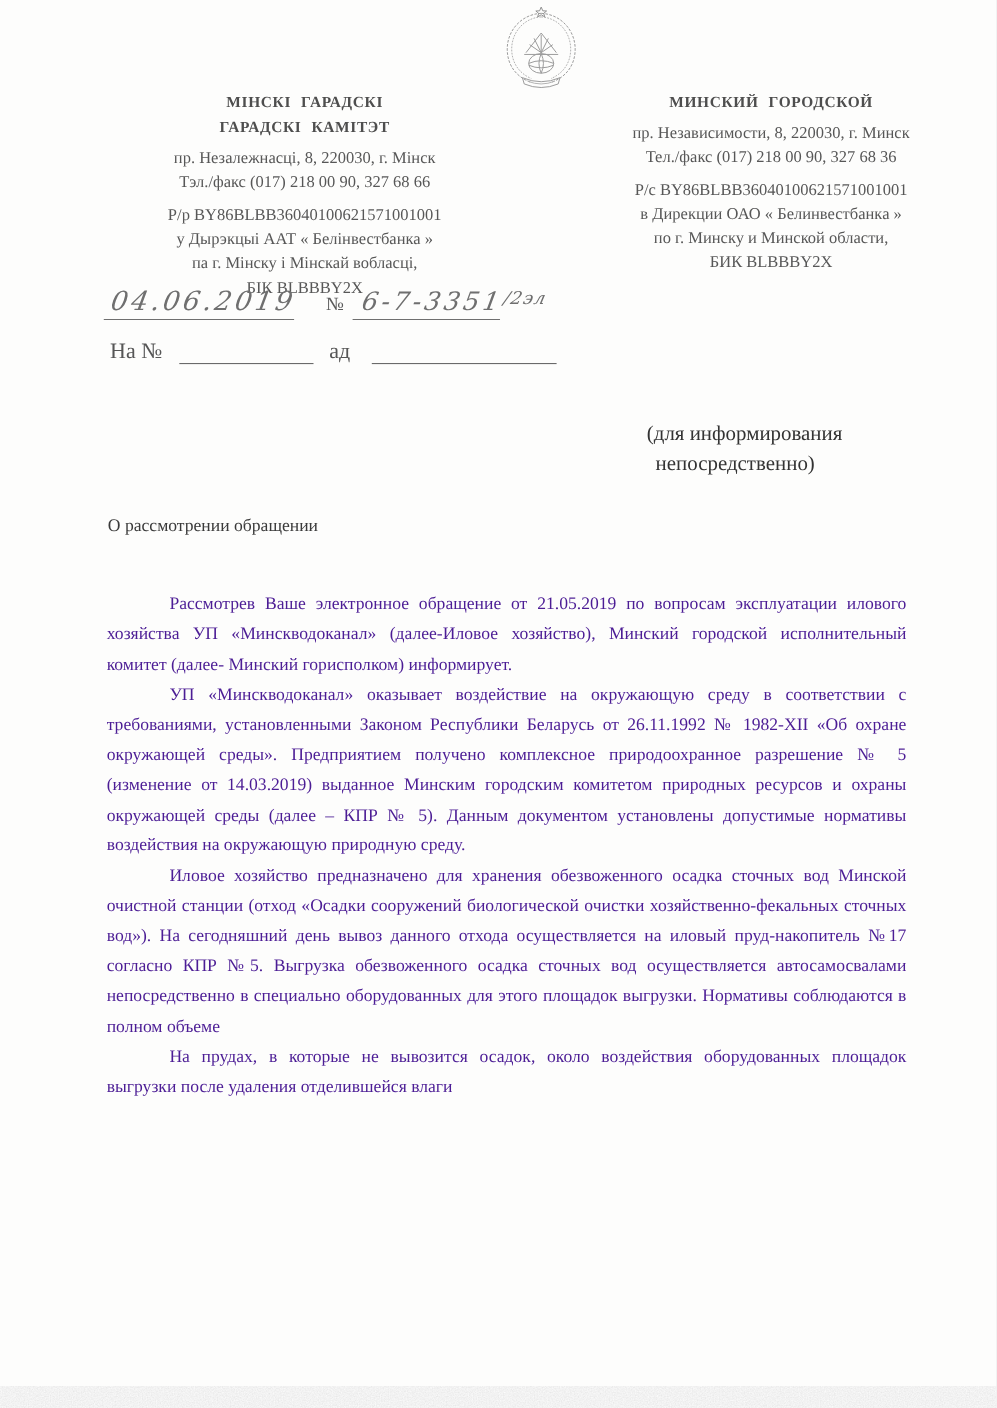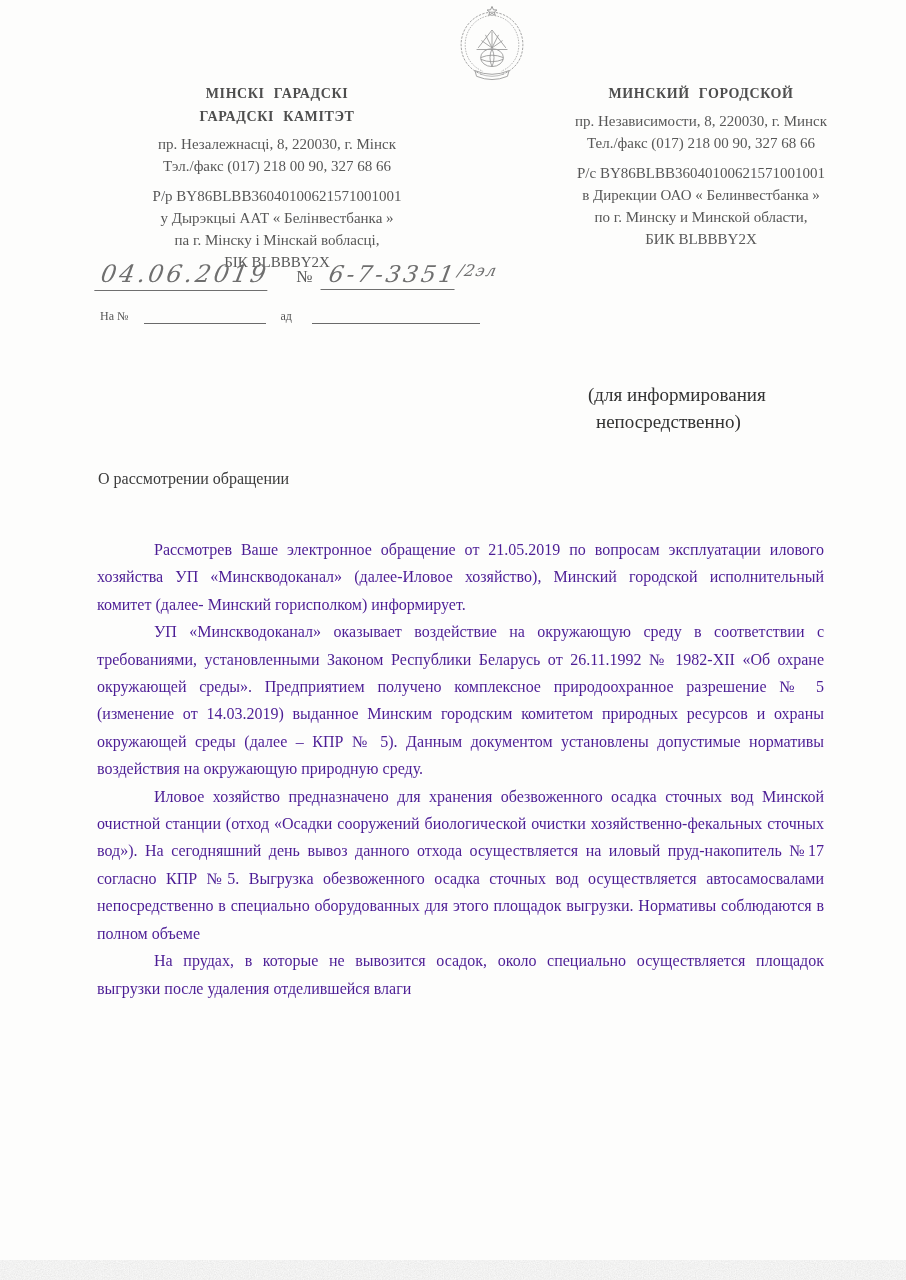--- a/index.html
+++ b/index.html
@@ -50,21 +50,21 @@
     font-size:23px;
     min-width:128px;
     padding:0 0 2px 6px;
     border-bottom:1.4px solid #6f6f6f;
   }
   .hand.num-sup{
     font-size:16px;
     transform:skewX(-12deg) translateY(-6px);
     letter-spacing:1px;color:#6f6f6f;
   }
-  .replyline{position:absolute;left:100px;top:308px;font-size:12px;color:#565656;}
+  .replyline{position:absolute;left:100px;top:308px;font-size:20px;color:#565656;}
   .blank{display:inline-block;border-bottom:1.2px solid #6a6a6a;height:15px;vertical-align:bottom;}
   .blank.b1{width:122px;margin:0 14px 0 16px;}
   .blank.b2{width:168px;margin-left:20px;}
   
   .recipient{
     position:absolute;left:588px;top:381px;width:240px;
     font-size:19px;line-height:27px;color:#333;
   }
   .recipient .l2{padding-left:8px;}
   
@@ -117,21 +117,21 @@
       <div class="hinfo first">пр. Незалежнасці, 8, 220030, г. Мінск</div>
       <div class="hinfo">Тэл./факс (017) 218 00 90, 327 68 66</div>
       <div class="hinfo acct">Р/р BY86BLBB36040100621571001001</div>
       <div class="hinfo">у Дырэкцыі ААТ « Белінвестбанка »</div>
       <div class="hinfo">па г. Мінску і Мінскай вобласці,</div>
       <div class="hinfo">БІК BLBBBY2X</div>
     </div>
     <div class="hcol right">
       <div class="htitle">МИНСКИЙ ГОРОДСКОЙ</div>
       <div class="hinfo first">пр. Независимости, 8, 220030, г. Минск</div>
-      <div class="hinfo">Тел./факс (017) 218 00 90, 327 68 66</div>
+      <div class="hinfo">Тел./факс (017) 218 00 90, 327 68 36</div>
       <div class="hinfo acct">Р/с BY86BLBB36040100621571001001</div>
       <div class="hinfo">в Дирекции ОАО « Белинвестбанка »</div>
       <div class="hinfo">по г. Минску и Минской области,</div>
       <div class="hinfo">БИК BLBBBY2X</div>
     </div>
   </div>
 
   <div class="refline">
     <span class="hand date">04.06.2019</span><span class="num-label">№</span><span class="hand num">6-7-3351</span><span class="hand num-sup">/2эл</span>
   </div>
@@ -144,21 +144,21 @@
     <div>(для информирования</div>
     <div class="l2">непосредственно)</div>
   </div>
 
   <div class="subject">О рассмотрении обращении</div>
 
   <div class="bodytext">
     <p>Рассмотрев Ваше электронное обращение от 21.05.2019 по вопросам эксплуатации илового хозяйства УП «Минскводоканал» (далее-Иловое хозяйство), Минский городской исполнительный комитет (далее- Минский горисполком) информирует.</p>
     <p>УП «Минскводоканал» оказывает воздействие на окружающую среду в соответствии с требованиями, установленными Законом Республики Беларусь от 26.11.1992 № 1982-XII «Об охране окружающей среды». Предприятием получено комплексное природоохранное разрешение № 5 (изменение от 14.03.2019) выданное Минским городским комитетом природных ресурсов и охраны окружающей среды (далее – КПР № 5). Данным документом установлены допустимые нормативы воздействия на окружающую природную среду.</p>
     <p>Иловое хозяйство предназначено для хранения обезвоженного осадка сточных вод Минской очистной станции (отход «Осадки сооружений биологической очистки хозяйственно-фекальных сточных вод»). На сегодняшний день вывоз данного отхода осуществляется на иловый пруд-накопитель №17 согласно КПР №5. Выгрузка обезвоженного осадка сточных вод осуществляется автосамосвалами непосредственно в специально оборудованных для этого площадок выгрузки. Нормативы соблюдаются в полном объеме</p>
-    <p>На прудах, в которые не вывозится осадок, около специально осуществляется площадок выгрузки после удаления отделившейся влаги</p>
+    <p>На прудах, в которые не вывозится осадок, около воздействия оборудованных площадок выгрузки после удаления отделившейся влаги</p>
   </div>
 
   <svg class="scan-noise" aria-hidden="true">
     <filter id="noiseF">
       <feTurbulence type="fractalNoise" baseFrequency="0.85" numOctaves="2" seed="11"></feTurbulence>
       <feColorMatrix type="saturate" values="0"></feColorMatrix>
       <feComponentTransfer>
         <feFuncR type="linear" slope="0.5" intercept="0.55"></feFuncR>
         <feFuncG type="linear" slope="0.5" intercept="0.55"></feFuncG>
         <feFuncB type="linear" slope="0.5" intercept="0.55"></feFuncB>

